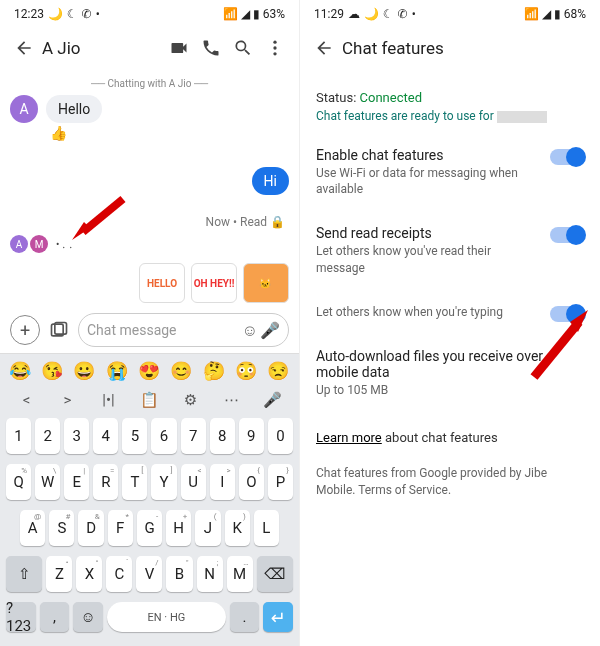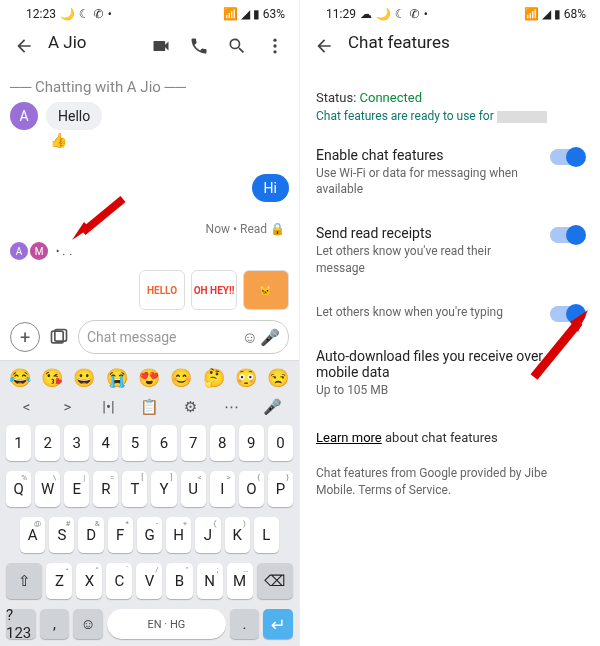--- a/index.html
+++ b/index.html
@@ -1,31 +1,31 @@
 <!DOCTYPE html>
 <html><head>
 <meta charset="utf-8">
 <style>
   * { margin:0; padding:0; box-sizing:border-box; font-family: Roboto, Arial, sans-serif; -webkit-font-smoothing:antialiased;}
   body { width:600px; height:646px; background:#fff; display:flex; overflow:hidden;}
   .pane { width:300px; height:646px; position:relative; background:#fff; overflow:hidden;}
   .pane-left { border-right:1px solid #eee; }
   
-  .statusbar { display:flex; align-items:center; justify-content:space-between; font-size:12px; padding:6px 14px 2px 14px; color:#222; height:24px;margin-left:12px;}
+  .statusbar { display:flex; align-items:center; justify-content:space-between; font-size:12px; padding:6px 14px 2px 14px; color:#222; height:24px;}
   .statusbar .right { display:flex; align-items:center; gap:3px;}
   .statusbar .left { display:flex; align-items:center; gap:4px;}
   .sb-icon { display:inline-block; }
   
-  .hdr { display:flex; align-items:flex-start; padding:8px 10px; gap:10px; height:48px;}
+  .hdr { display:flex; align-items:center; padding:8px 10px; gap:4px; height:48px;}
   .hdr .title { font-size:17px; color:#222; flex:1;}
   .icon-btn { width:28px; height:28px; display:flex; align-items:center; justify-content:center; color:#444; border-radius:50%; cursor:pointer;}
   .icon-btn svg { width:20px; height:20px; fill:#444;}
   
   .chat { padding:4px 10px; position:relative; }
-  .sys-line { font-size:15px; color:#888; margin:2px 0 6px 0;}
+  .sys-line { text-align:center; font-size:10px; color:#888; margin:2px 0 6px 0;}
   .row { display:flex; align-items:flex-start; gap:8px; margin:4px 0;}
   .avatar { width:28px; height:28px; border-radius:50%; background:#9b6fd8; color:#fff; font-size:14px; display:flex; align-items:center; justify-content:center;}
   .bubble-in { background:#eef0f4; color:#222; padding:6px 12px; border-radius:16px; font-size:14px;}
   .reaction { font-size:14px; margin-left:40px; margin-top:-2px;}
   .row-out { display:flex; justify-content:flex-end; margin:26px 0 2px 0;}
   .bubble-out { background:#1a73e8; color:#fff; padding:6px 12px; border-radius:16px; font-size:14px;}
   .meta-out { font-size:12px; color:#777; text-align:right; padding-right:4px; margin-top:20px;}
   .typing-row { display:flex; align-items:center; gap:2px; margin-top:6px; position:relative;}
   .mini-av { width:18px; height:18px; border-radius:50%; font-size:10px; color:#fff; display:flex; align-items:center; justify-content:center;}
   .mini-av.a { background:#9b6fd8;}

